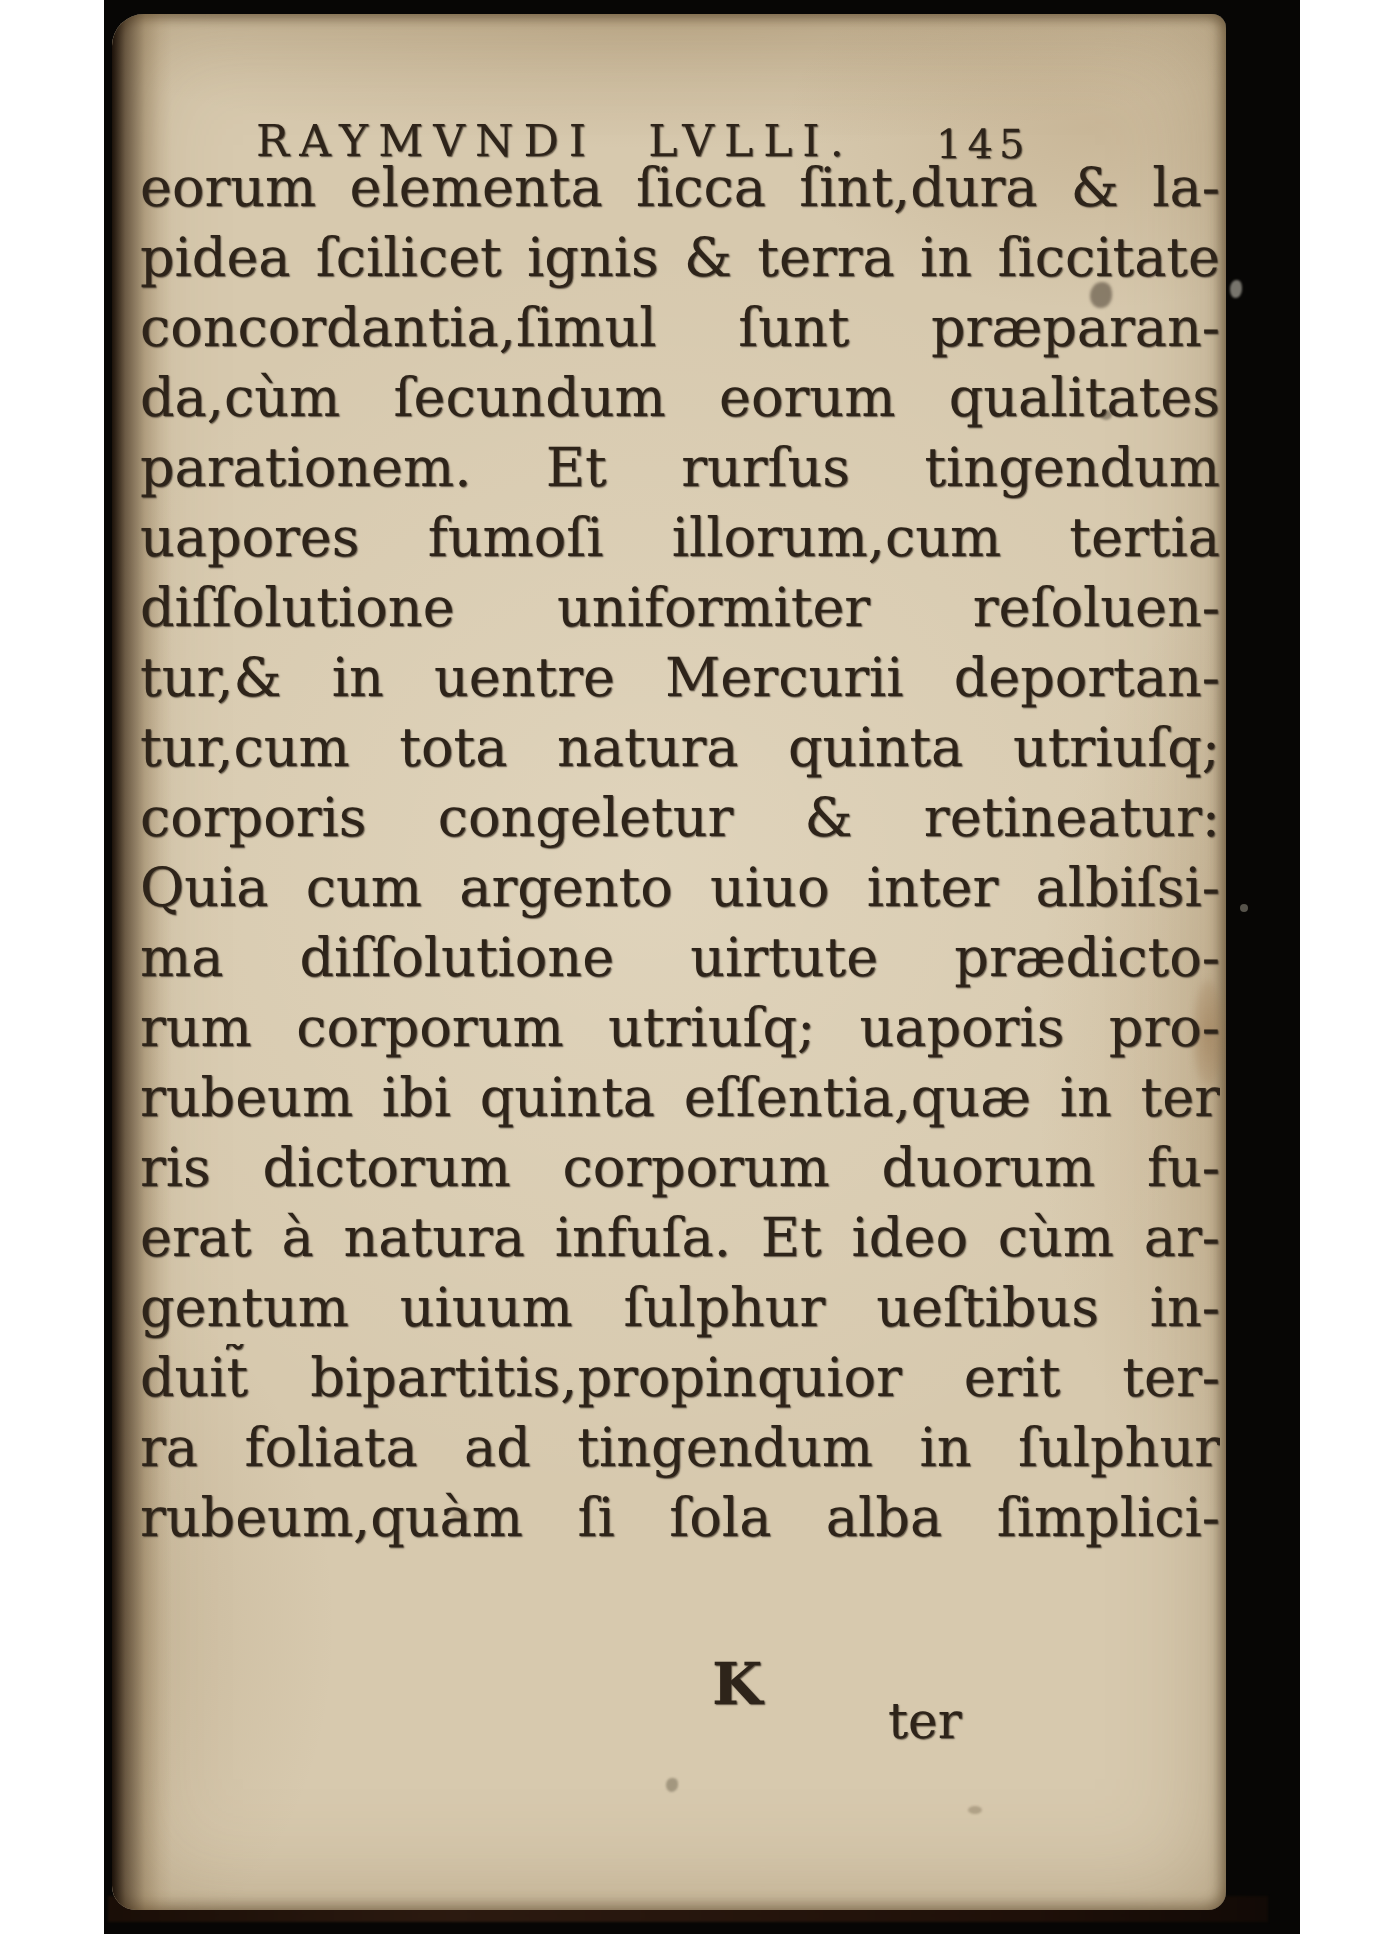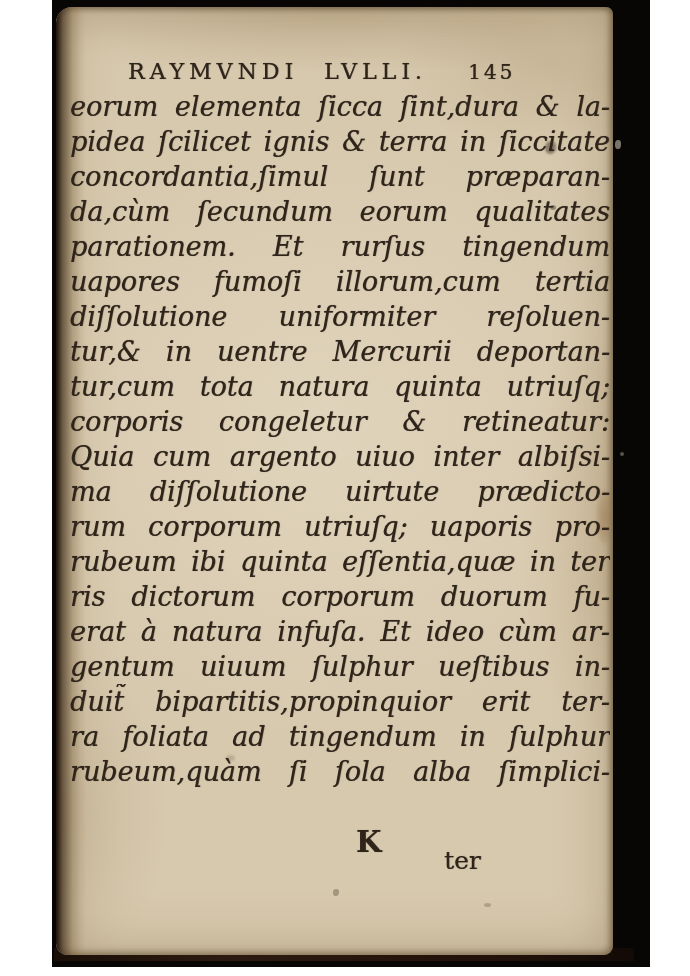--- a/index.html
+++ b/index.html
@@ -88,21 +88,21 @@
     font-size:22px;letter-spacing:5px;word-spacing:14px;
     text-shadow:.5px .3px .7px rgba(46,36,26,.75);
     white-space:nowrap;
   }
   .page-number{
     position:absolute;left:398px;top:1px;
     font-size:20px;letter-spacing:3px;
     text-shadow:.5px .3px .7px rgba(46,36,26,.75);
   }
 
-  .textblock{position:absolute;left:0;top:82px;width:540px;font-style:italic;}
+  .textblock{position:absolute;left:0;top:70px;width:540px;}
   .line{
     height:35px;line-height:35px;
     font-size:27px;
     text-align:justify;text-align-last:justify;
     white-space:normal;overflow:hidden;
     text-shadow:.5px .3px .7px rgba(46,36,26,.70);
   }
 
   .footer-line{position:absolute;left:0;top:817px;width:540px;height:38px;}
   .sig-mark{

